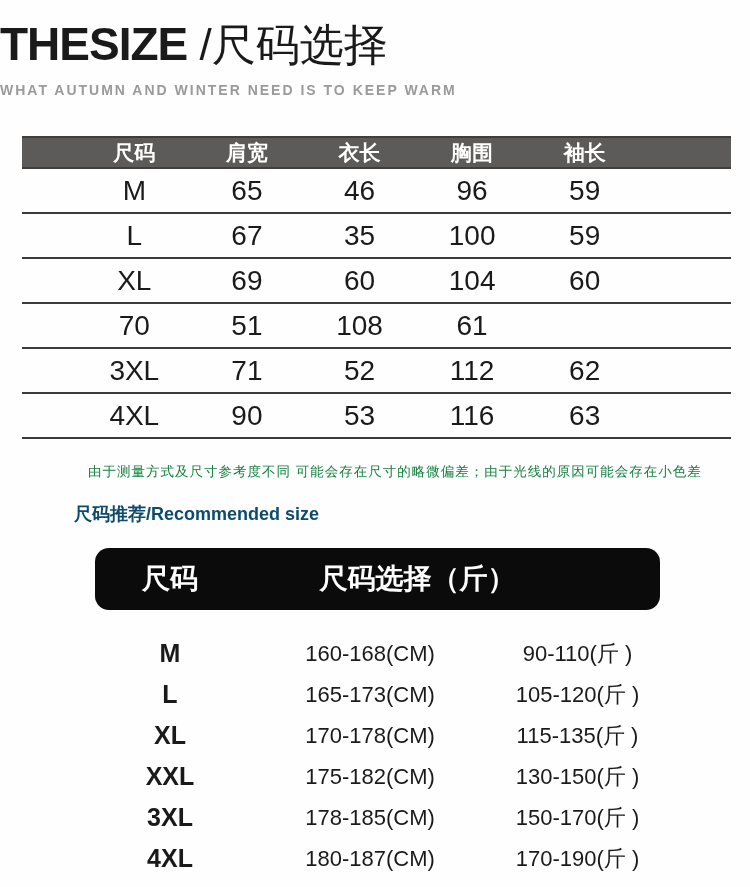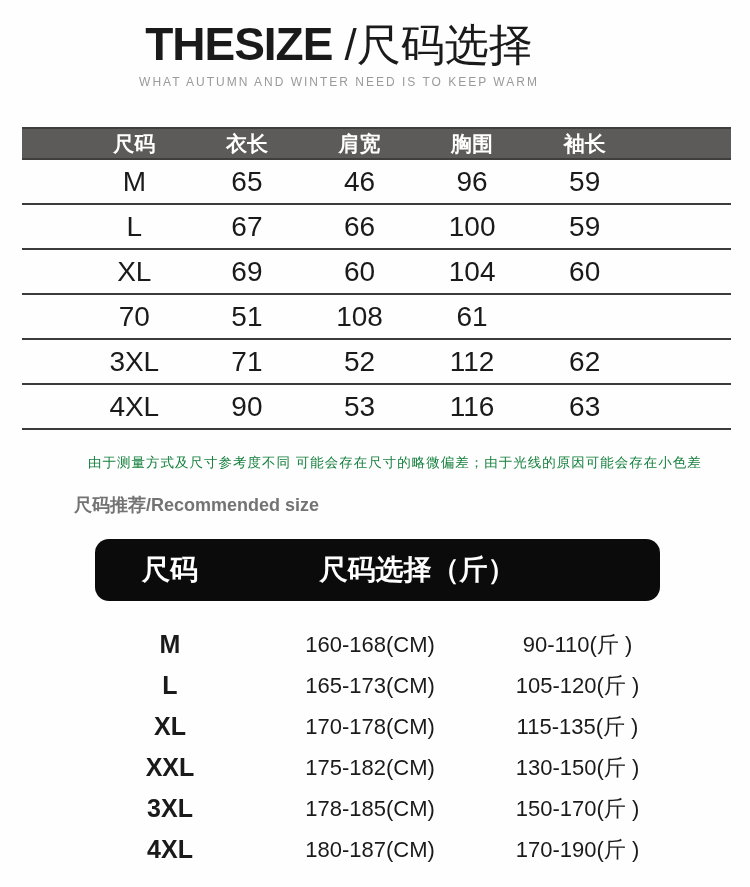--- a/index.html
+++ b/index.html
@@ -9,32 +9,32 @@
     background: #fefefe;
     overflow: hidden;
     font-family: "Liberation Sans", "DejaVu Sans", sans-serif;
     color: #1a1a1a;
   }
   .page { position: relative; width: 750px; height: 887px; }
 
   
   .hdr {
     padding-top: 20px;
-    text-align: center;
+    text-align: left;
     padding-right: 72px; 
   }
   .title { font-size: 46px; line-height: 1.05; white-space: nowrap; }
   .title .t-en { font-weight: 900; letter-spacing: -1px; }
   .title .t-zh { font-weight: 400; font-size: 44px; }
   .subtitle {
-    margin-top: 7px;
-    font-size: 12px;
+    margin-top: 14px;
+    font-size: 14px;
     letter-spacing: 2px;
     color: #9a9a9a;
-    font-weight: 400;
+    font-weight: 700;
   }
 
   
   .size-table { margin: 38px 19px 0 22px; width: 709px; }
   .st-head {
     height: 33px;
     display: grid;
     grid-template-columns: repeat(5, 1fr);
     align-items: center;
     padding: 0 90px 0 56px;
@@ -63,21 +63,21 @@
     font-size: 13.5px;
     letter-spacing: 1px;
     color: #15803d;
   }
 
   
   .rec-heading {
     margin: 21px 0 0 74px;
     font-size: 18px;
     font-weight: 700;
-    color: #737373;
+    color: #0c4a6e;
   }
   .rec-bar {
     margin: 22px 0 0 95px;
     width: 565px;
     height: 62px;
     border-radius: 14px;
     display: grid;
     grid-template-columns: 150px 1fr 70px;
     align-items: center;
     font-size: 28px;
@@ -102,37 +102,37 @@
   <div class="hdr">
     <div class="title">
       <span class="t-en">THESIZE</span><span class="t-zh"> /尺码选择</span>
     </div>
     <div class="subtitle">WHAT AUTUMN AND WINTER NEED IS TO KEEP WARM</div>
   </div>
 
   <div class="size-table">
     <div class="st-head" id="st-head" style="background: rgb(92, 91, 89); color: rgb(255, 255, 255);">
         <div class="st-hcell">尺码</div>
+        <div class="st-hcell">肩宽</div>
         <div class="st-hcell">衣长</div>
-        <div class="st-hcell">肩宽</div>
         <div class="st-hcell">胸围</div>
         <div class="st-hcell">袖长</div>
       </div>
     <div id="st-body">
         <div class="st-row" style="border-bottom-color: rgb(59, 59, 59);">
           <div class="st-cell">M</div>
           <div class="st-cell">65</div>
           <div class="st-cell">46</div>
           <div class="st-cell">96</div>
           <div class="st-cell">59</div>
         </div>
         <div class="st-row" style="border-bottom-color: rgb(59, 59, 59);">
           <div class="st-cell">L</div>
           <div class="st-cell">67</div>
-          <div class="st-cell">66</div>
+          <div class="st-cell">35</div>
           <div class="st-cell">100</div>
           <div class="st-cell">59</div>
         </div>
         <div class="st-row" style="border-bottom-color: rgb(59, 59, 59);">
           <div class="st-cell">XL</div>
           <div class="st-cell">69</div>
           <div class="st-cell">60</div>
           <div class="st-cell">104</div>
           <div class="st-cell">60</div>
         </div>

